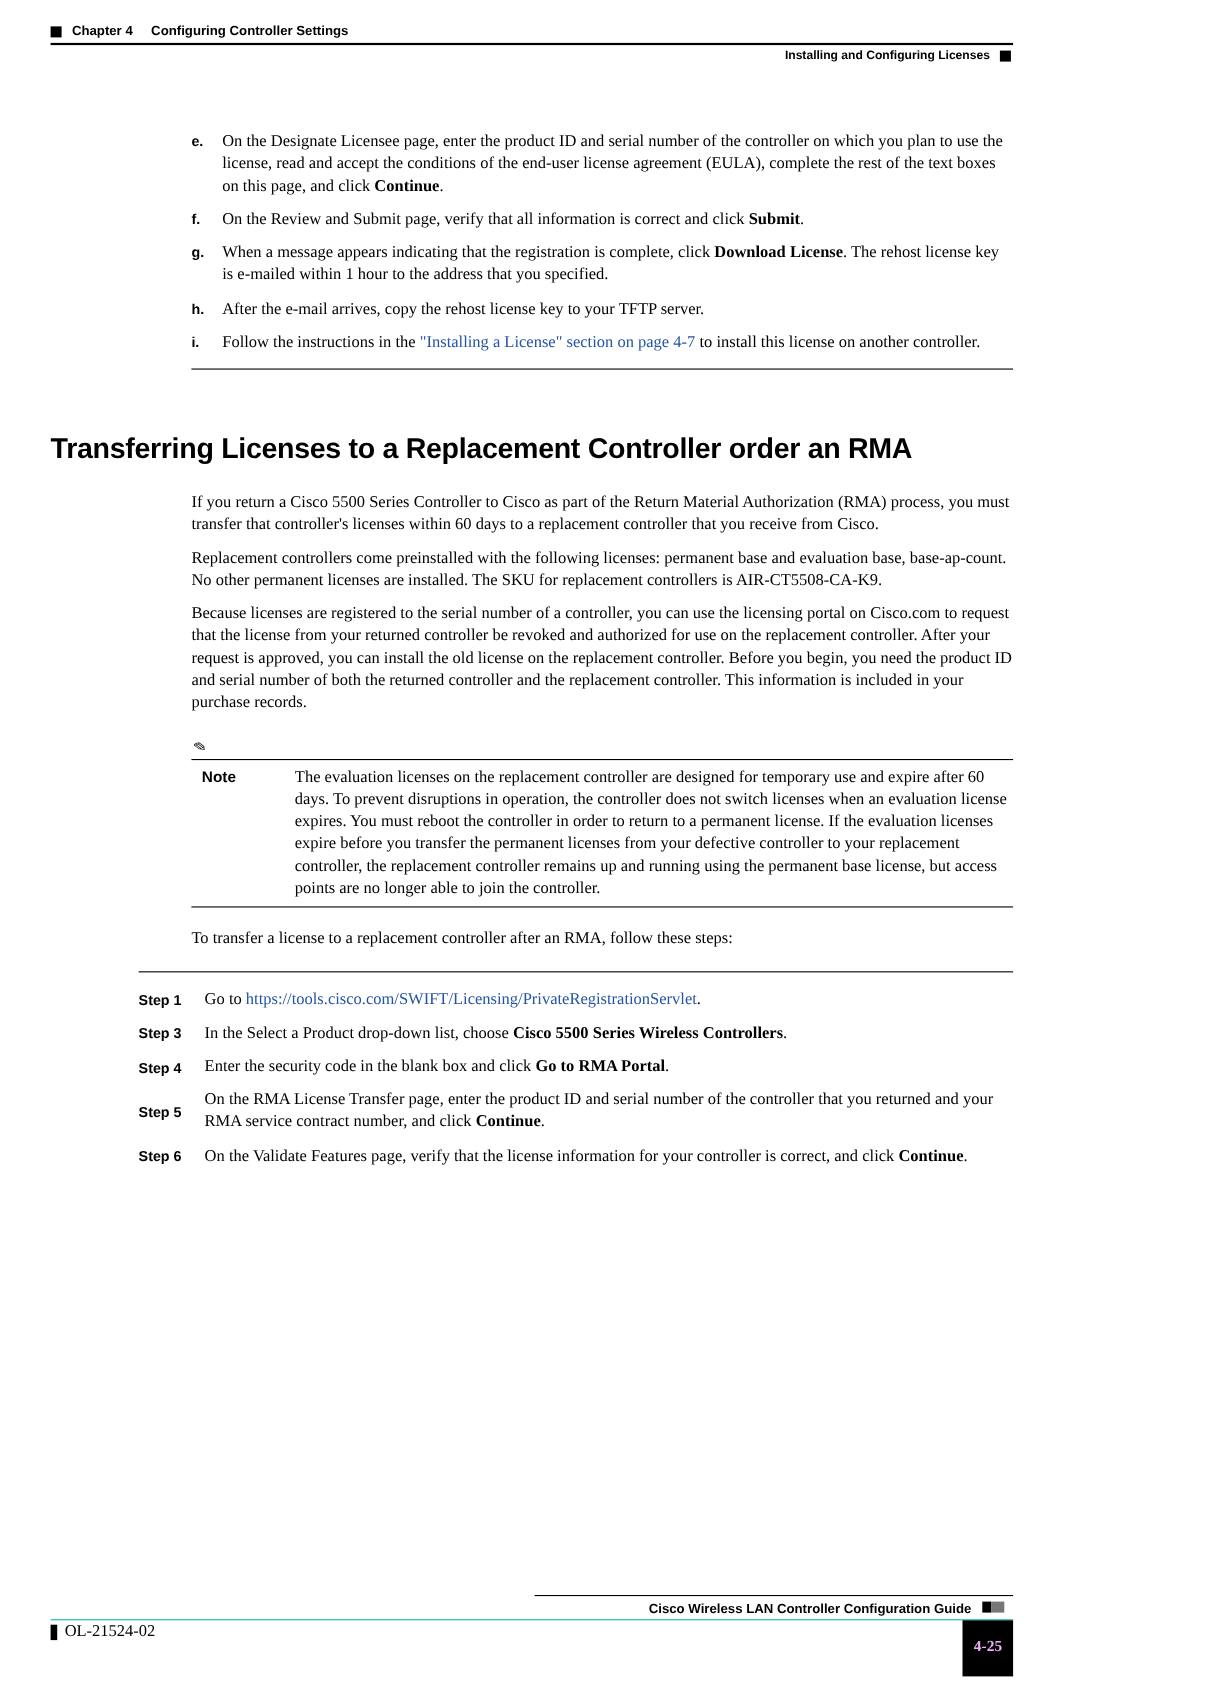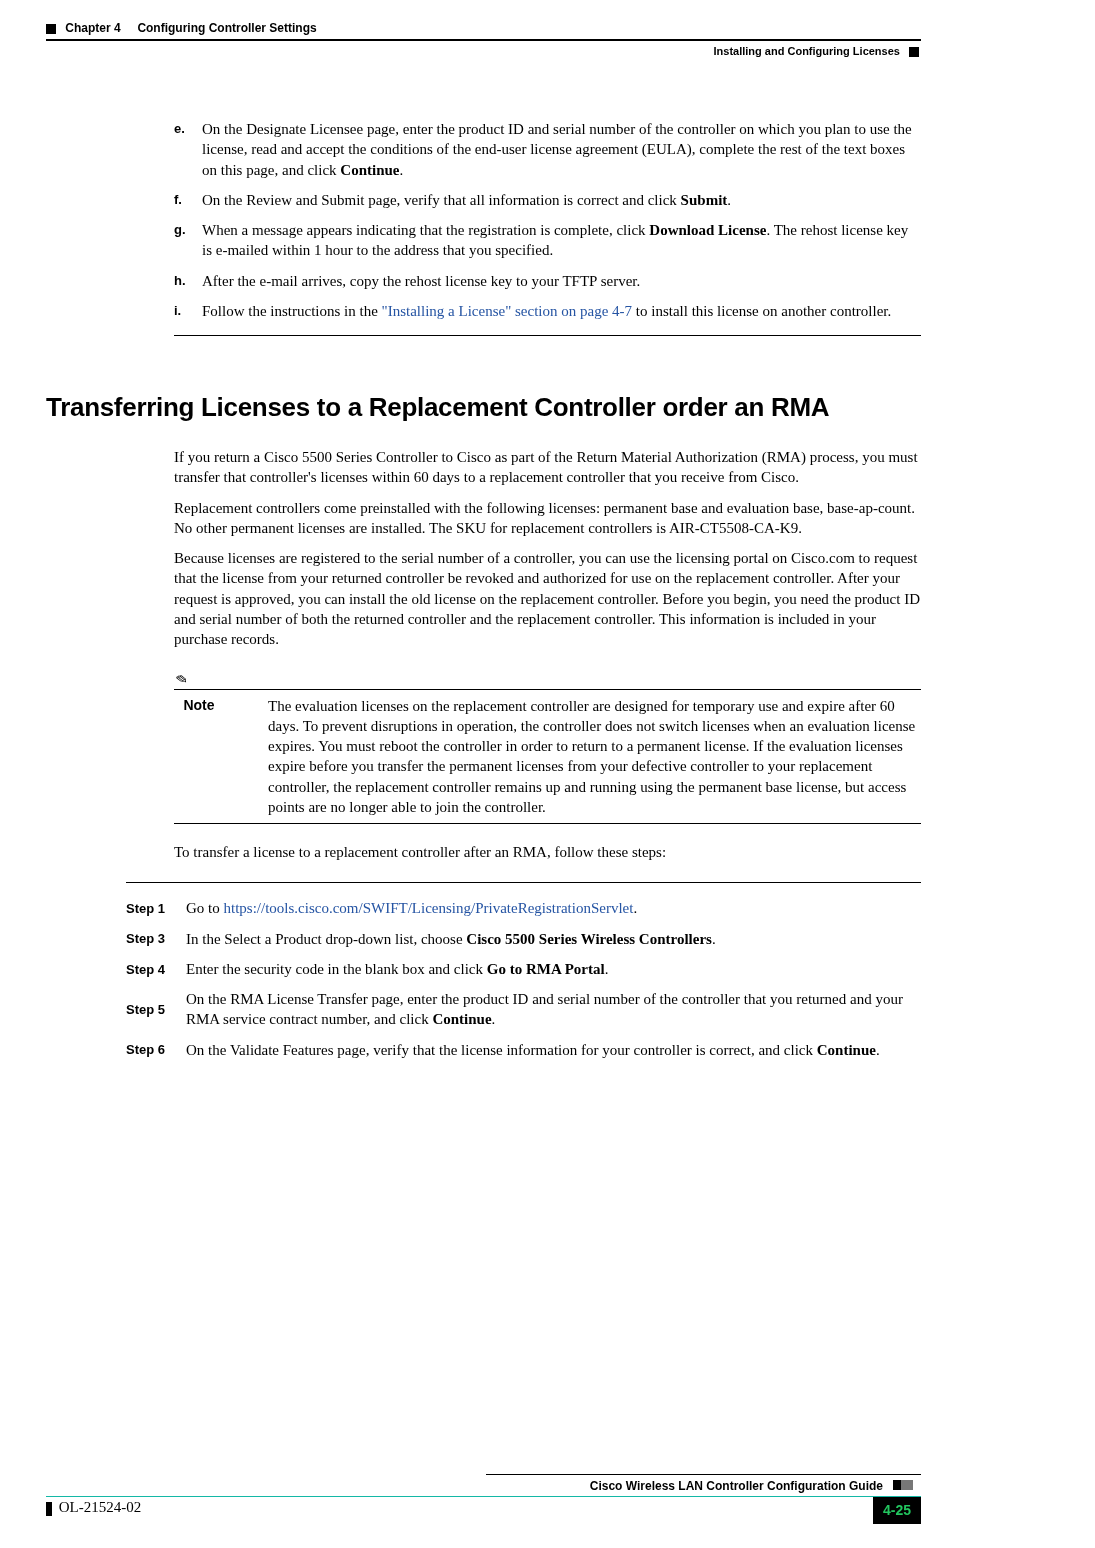--- a/index.html
+++ b/index.html
@@ -156,25 +156,25 @@
     font-size:12px;
     padding-top:3px;
   }
   .ftr-guide {
     text-align:right;
     padding-right:8px;
   }
   .pagenum {
     display:inline-block;
     background:#000;
-    color:#22c55e;
-    font-family: Liberation Sans, sans-serif;
+    color:#f0abfc;
+    font-family: Liberation Serif, serif;
     font-weight:bold;
     font-size:14px;
-    padding:4px 10px;
+    padding:16px 10px;
   }
   .ftr-bottom {
     display:flex;
     justify-content:space-between;
     border-top:1px solid #14b8a6;
     margin-top:2px;
     padding-top:0;
   }
   .ftr-bar {
     display:inline-block;

